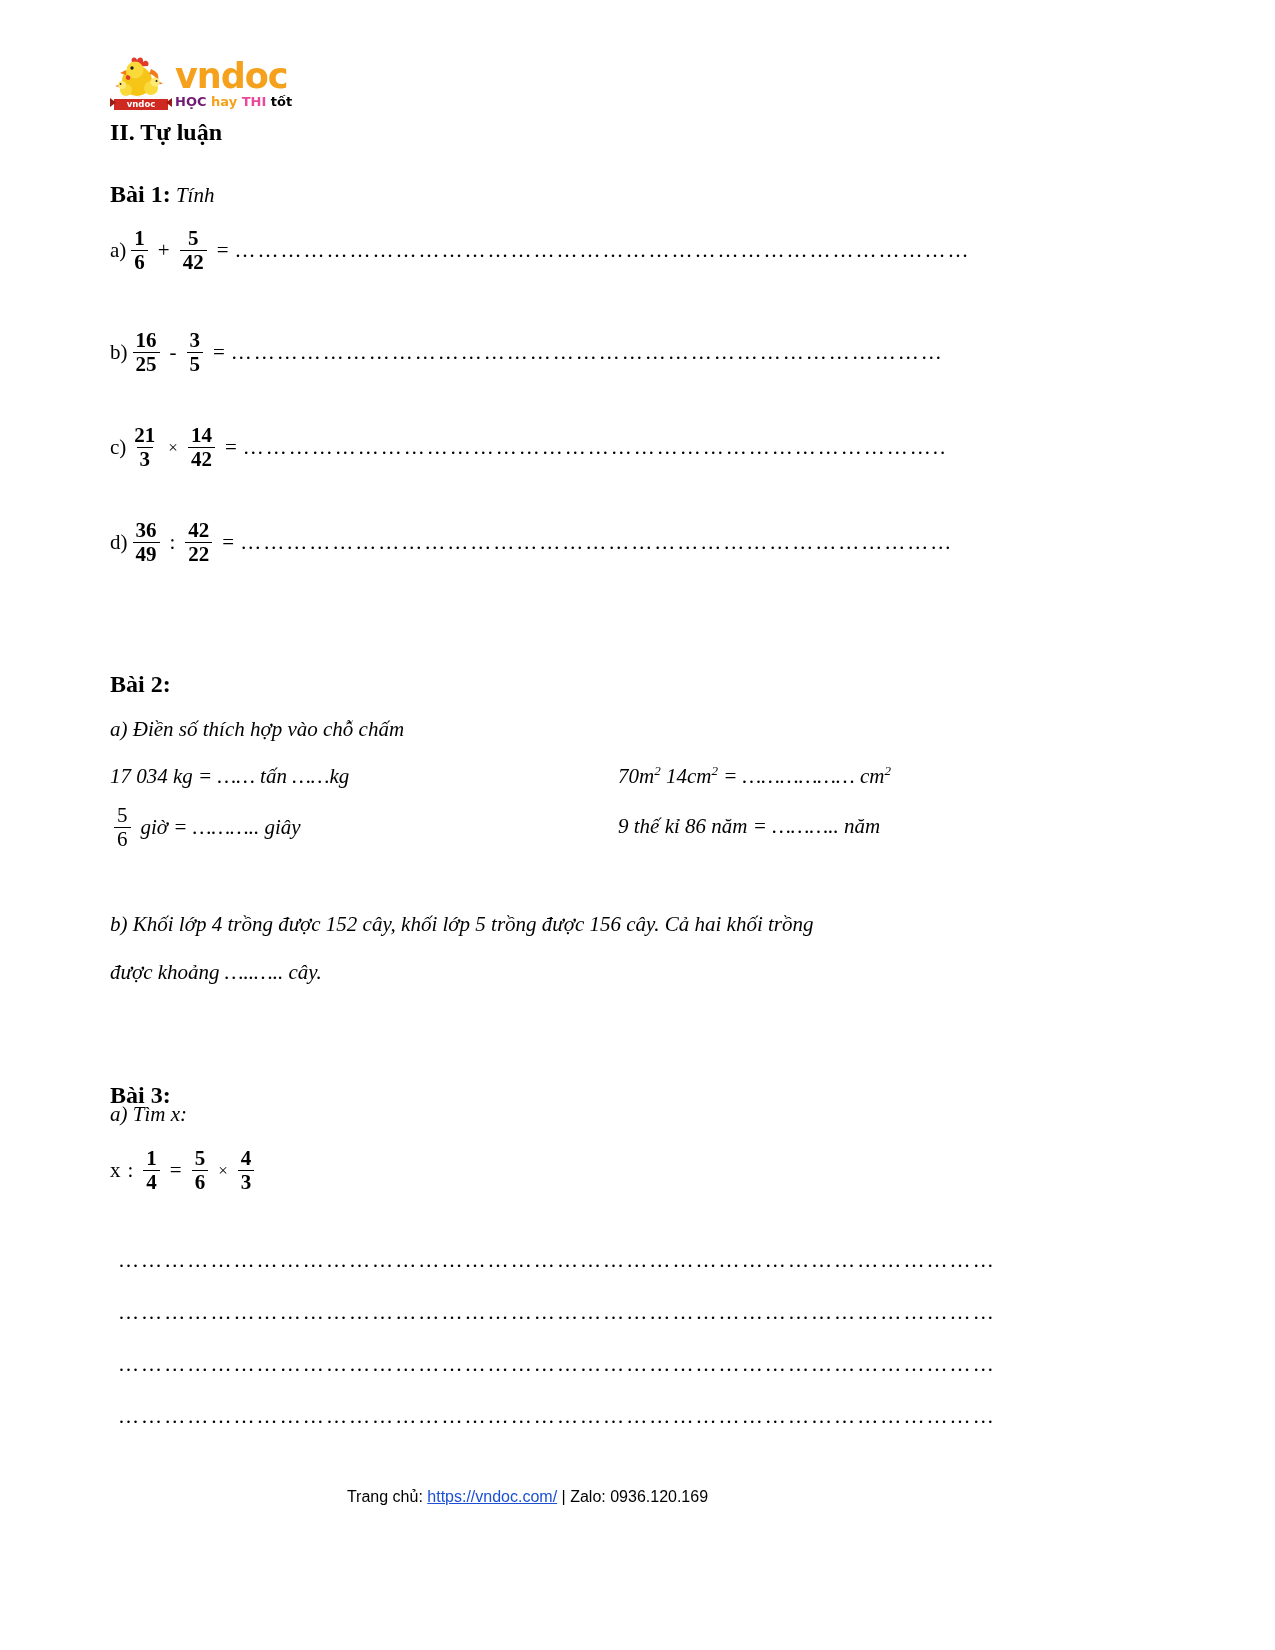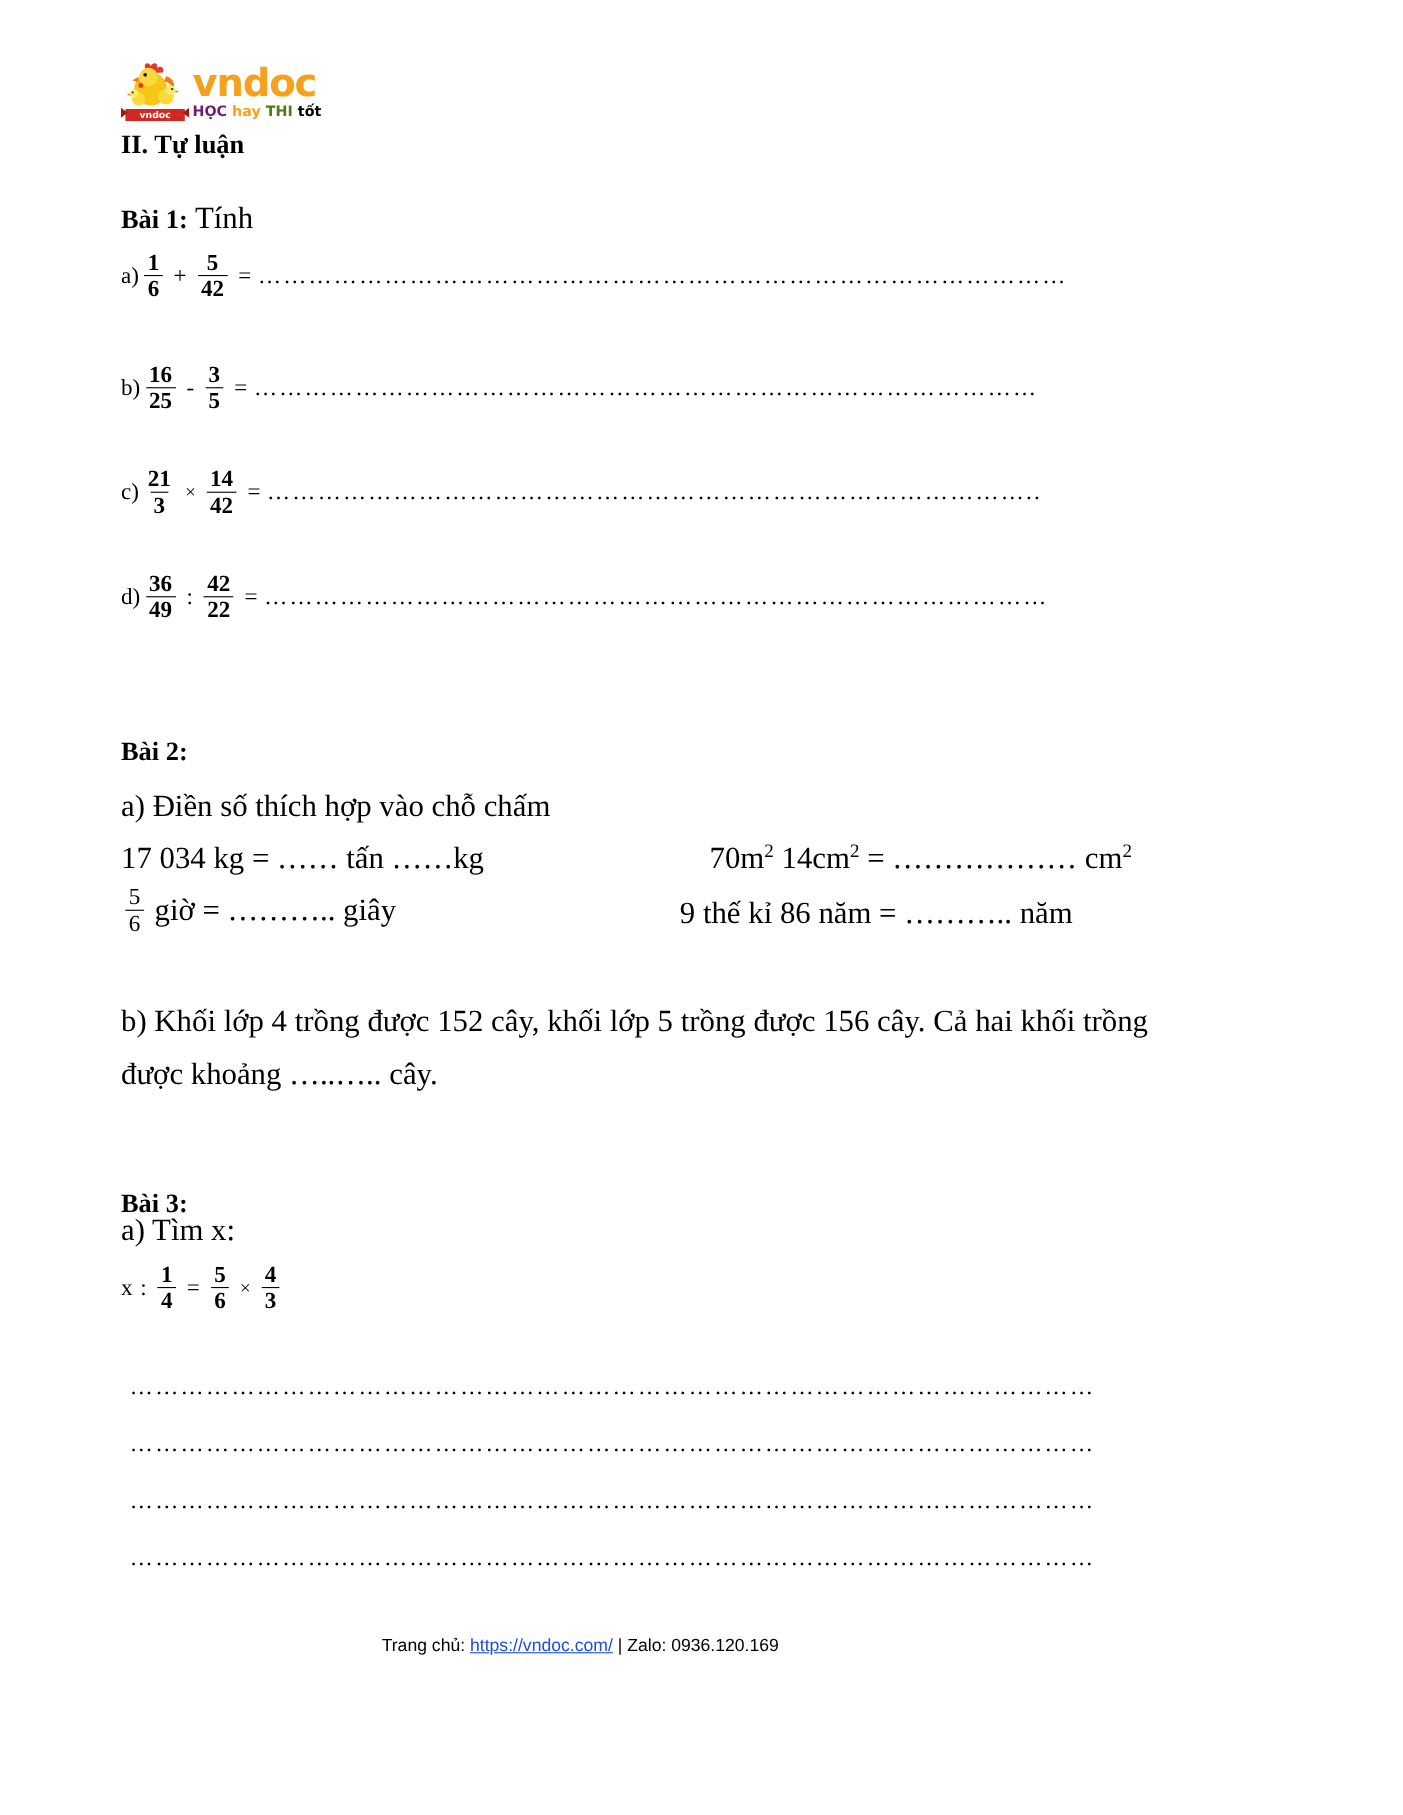--- a/index.html
+++ b/index.html
@@ -56,32 +56,33 @@
   .logo-tag {
     font-family: "DejaVu Sans", sans-serif;
     font-weight: bold;
     font-size: 13px;
     line-height: 16px;
     margin-top: 1px;
     white-space: nowrap;
   }
   .tag-hoc { color: #701a75; }
   .tag-hay { color: #f5a11b; }
-  .tag-thi { color: #4d7c0f; }
+  .tag-thi { color: #ec4899; }
   .tag-tot { color: #000000; }
 
   
   .heading {
     font-weight: bold;
     font-size: 24px;
     line-height: 1.2;
   }
   .para {
-    font-size: 28px;
+    font-size: 21px;
     line-height: 1.35;
+    font-style: italic;
   }
   .bold { font-weight: bold; }
 
   
   .row { position: absolute; left: 110px; }
 
   
   .expr {
     display: flex;
     align-items: center;
@@ -259,21 +260,21 @@
     <span class="op">=</span>
     <span class="dots-line" style="width:845px;">…………………………………………………………………………………</span>
   </div>
 
   <div class="row heading" style="top:670px;">Bài 2:</div>
 
   <div class="row para" style="top:715px;">a) Điền số thích hợp vào chỗ chấm</div>
 
   <div class="row para" style="top:762px;">17 034 kg = …… tấn ……kg</div>
 
-  <div class="row para" style="left:618px; top:762px;margin-left:27px;">
+  <div class="row para" style="left:618px; top:762px;">
     <span>70m</span><sup>2</sup><span> 14cm</span><sup>2</sup><span> = ……………… cm</span><sup>2</sup>
   </div>
 
   <div class="row expr" style="top:805px;">
     <span class="frac plain">
       <span class="num">5</span>
       <span class="den">6</span>
     </span>
     <span class="para" style="margin-left:6px;">giờ = ……….. giây</span>
   </div>

